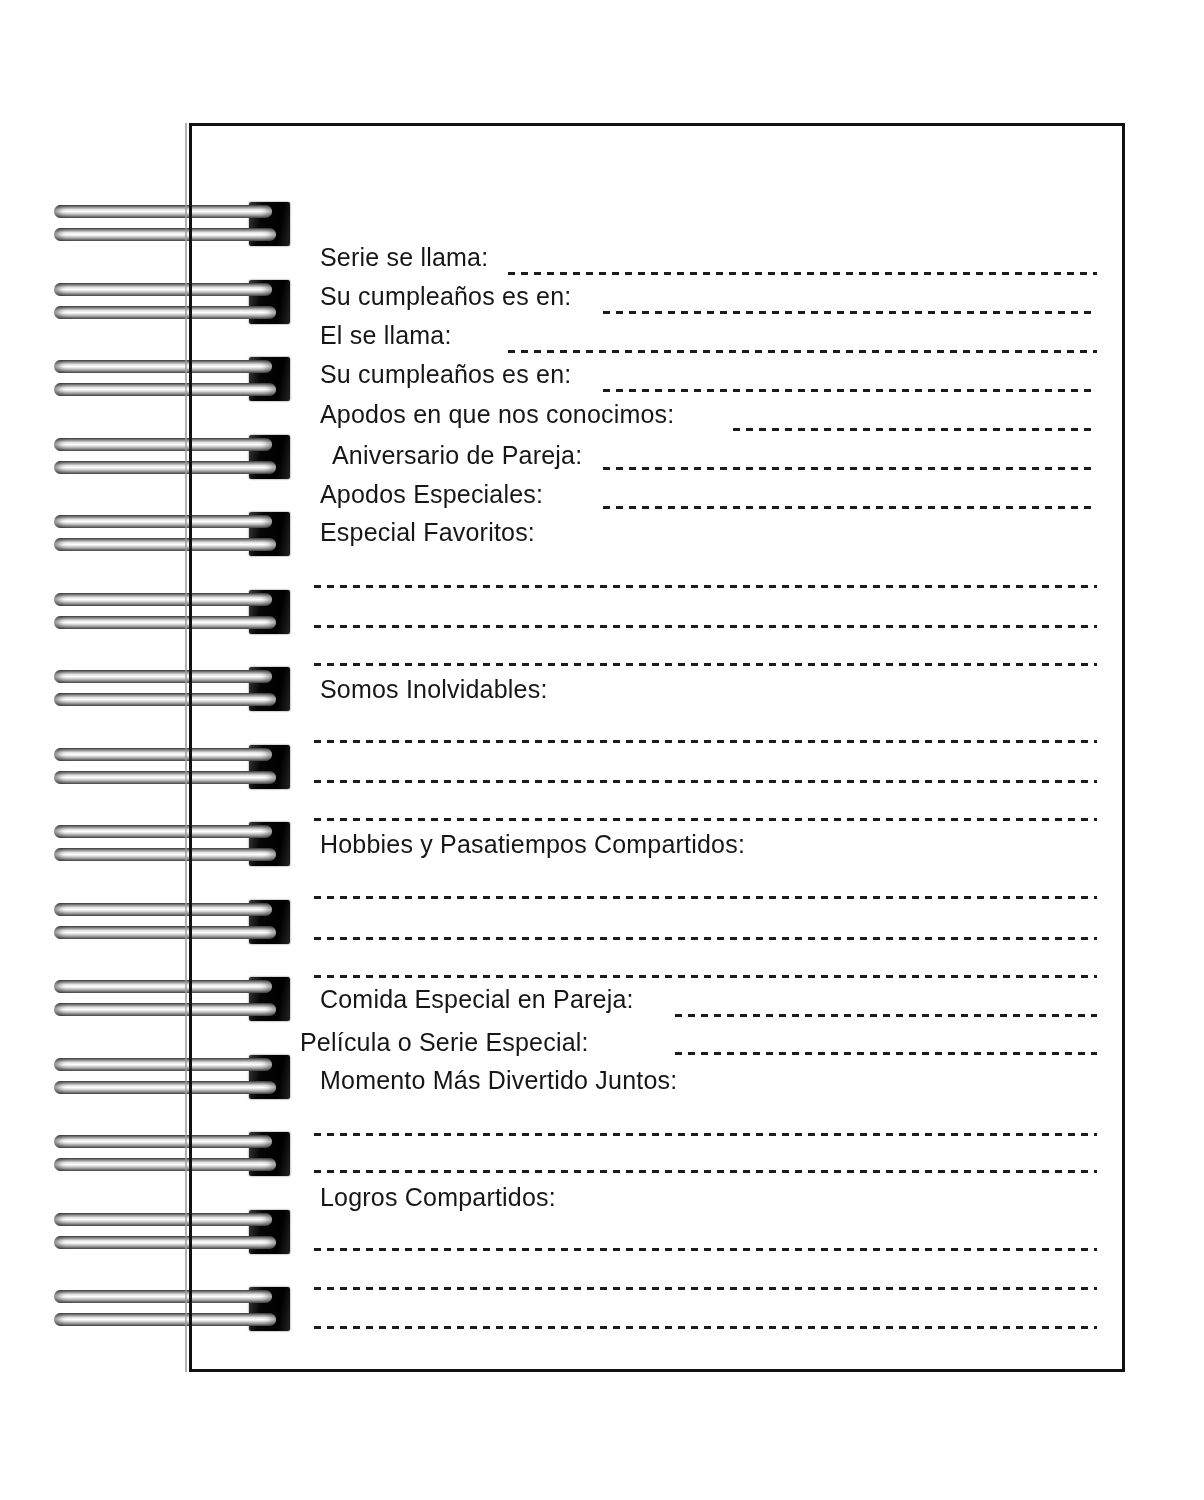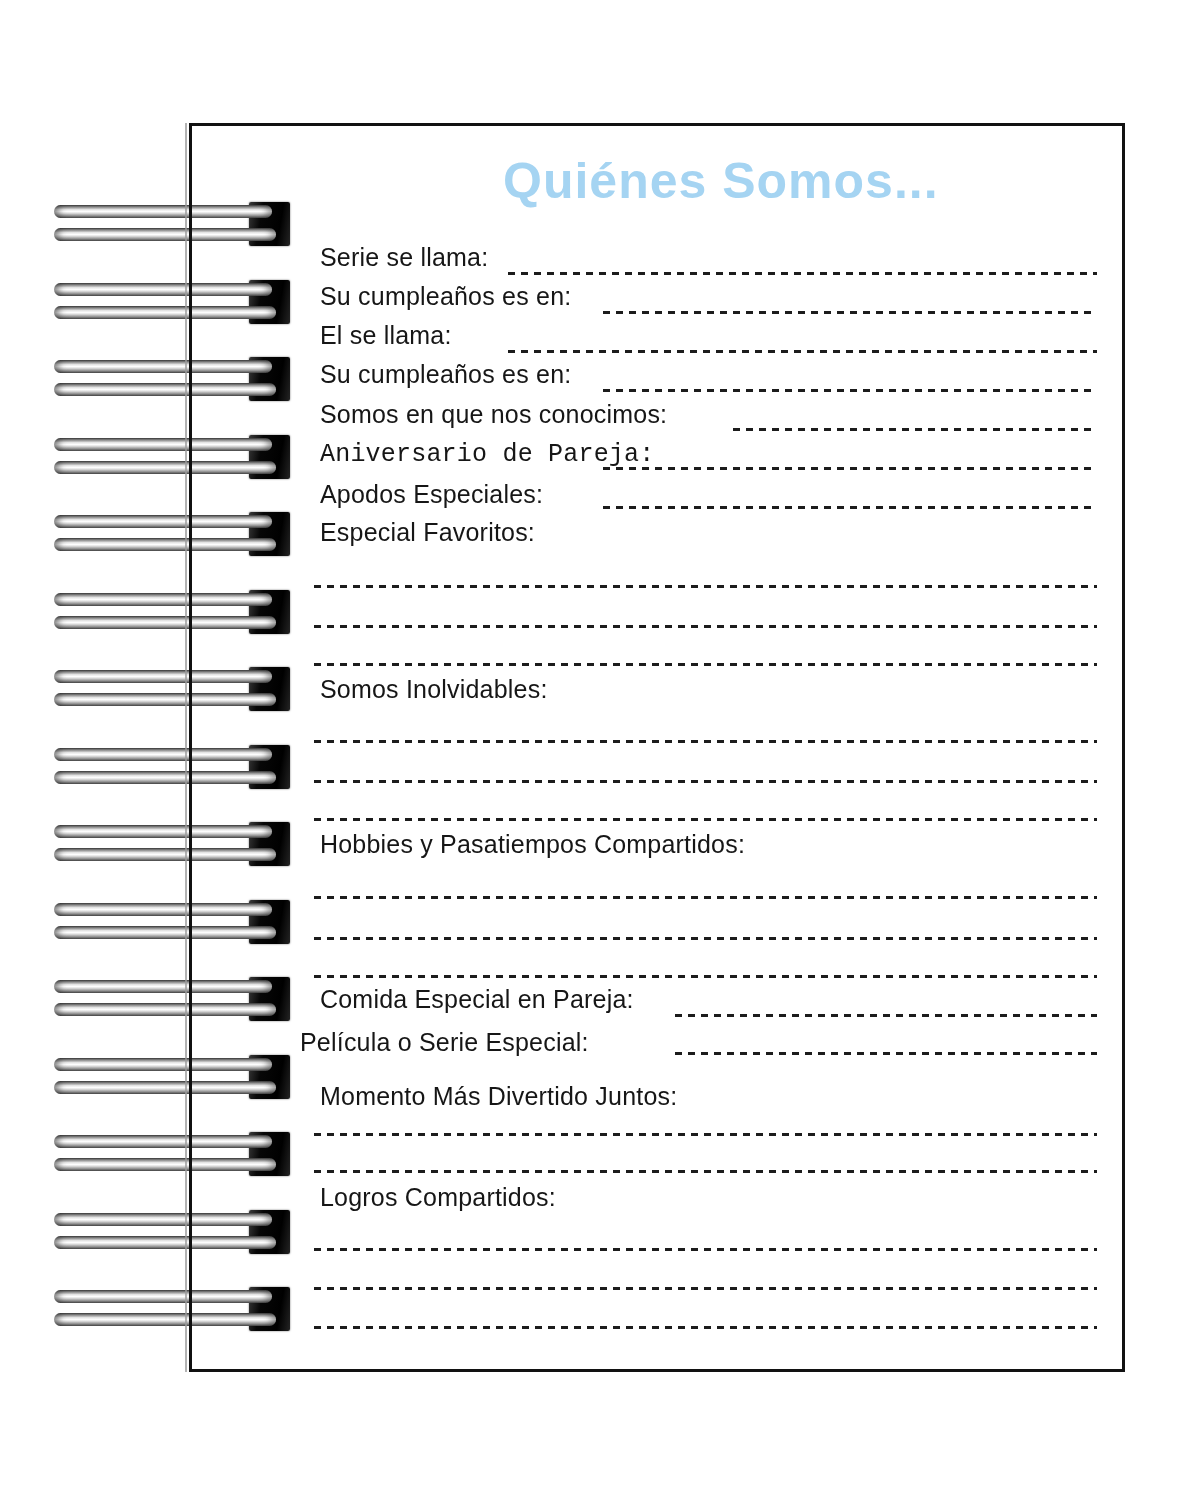--- a/index.html
+++ b/index.html
@@ -37,53 +37,52 @@
   .wire-top{left:54px;top:3px;width:218px;}
   .wire-bottom{left:54px;top:26px;width:222px;}
   .edge-gray{position:absolute;left:185px;top:123px;width:2px;height:1249px;background:#9a9a9a;opacity:.75;z-index:40;}
   .edge-black{position:absolute;left:189px;top:123px;width:3px;height:1249px;background:#101010;z-index:41;}
 </style>
 </head>
 <body>
 
 <div class="screen">
   <div class="page"></div>
-  <h1 class="title" style="color: rgb(165, 212, 242);">Quiénes Somos...</h1>
   <div id="form-rows">
       <div class="field-label" style="left: 320px; top: 243px;">Serie se llama:</div>
       <div class="dotline" style="left: 508px; top: 272px; width: 589px;"></div>
       <div class="field-label" style="left: 320px; top: 282px;">Su cumpleaños es en:</div>
       <div class="dotline" style="left: 603px; top: 311px; width: 494px;"></div>
       <div class="field-label" style="left: 320px; top: 321px;">El se llama:</div>
       <div class="dotline" style="left: 508px; top: 350px; width: 589px;"></div>
       <div class="field-label" style="left: 320px; top: 360px;">Su cumpleaños es en:</div>
       <div class="dotline" style="left: 603px; top: 389px; width: 494px;"></div>
-      <div class="field-label" style="left: 320px; top: 400px;">Somos en que nos conocimos:</div>
+      <div class="field-label" style="left: 320px; top: 400px;">Apodos en que nos conocimos:</div>
       <div class="dotline" style="left: 733px; top: 428px; width: 364px;"></div>
-      <div class="field-label" style="left: 320px; top: 441px; font-family: Liberation Mono, monospace;">Aniversario de Pareja:</div>
+      <div class="field-label" style="left: 332px; top: 441px;">Aniversario de Pareja:</div>
       <div class="dotline" style="left: 603px; top: 467px; width: 494px;"></div>
       <div class="field-label" style="left: 320px; top: 480px;">Apodos Especiales:</div>
       <div class="dotline" style="left: 603px; top: 506px; width: 494px;"></div>
       <div class="field-label" style="left: 320px; top: 518px;">Especial Favoritos:</div>
       <div class="dotline" style="left: 314px; top: 585px; width: 783px;"></div>
       <div class="dotline" style="left: 314px; top: 625px; width: 783px;"></div>
       <div class="dotline" style="left: 314px; top: 663px; width: 783px;"></div>
       <div class="field-label" style="left: 320px; top: 675px;">Somos Inolvidables:</div>
       <div class="dotline" style="left: 314px; top: 740px; width: 783px;"></div>
       <div class="dotline" style="left: 314px; top: 780px; width: 783px;"></div>
       <div class="dotline" style="left: 314px; top: 818px; width: 783px;"></div>
       <div class="field-label" style="left: 320px; top: 830px; text-align: center;">Hobbies y Pasatiempos Compartidos:</div>
       <div class="dotline" style="left: 314px; top: 896px; width: 783px;"></div>
       <div class="dotline" style="left: 314px; top: 937px; width: 783px;"></div>
       <div class="dotline" style="left: 314px; top: 975px; width: 783px;"></div>
       <div class="field-label" style="left: 320px; top: 985px;">Comida Especial en Pareja:</div>
       <div class="dotline" style="left: 675px; top: 1014px; width: 422px;"></div>
       <div class="field-label" style="left: 300px; top: 1028px;">Película o Serie Especial:</div>
       <div class="dotline" style="left: 675px; top: 1052px; width: 422px;"></div>
-      <div class="field-label" style="left: 320px; top: 1066px; margin-top: 16px;">Momento Más Divertido Juntos:</div>
+      <div class="field-label" style="left: 320px; top: 1066px;">Momento Más Divertido Juntos:</div>
       <div class="dotline" style="left: 314px; top: 1133px; width: 783px;"></div>
       <div class="dotline" style="left: 314px; top: 1170px; width: 783px;"></div>
       <div class="field-label" style="left: 320px; top: 1183px;">Logros Compartidos:</div>
       <div class="dotline" style="left: 314px; top: 1248px; width: 783px;"></div>
       <div class="dotline" style="left: 314px; top: 1287px; width: 783px;"></div>
       <div class="dotline" style="left: 314px; top: 1326px; width: 783px;"></div>
     </div>
   <div id="spiral">
       <div class="ring" style="top: 202px;">
         <div class="ring-hole"></div>

